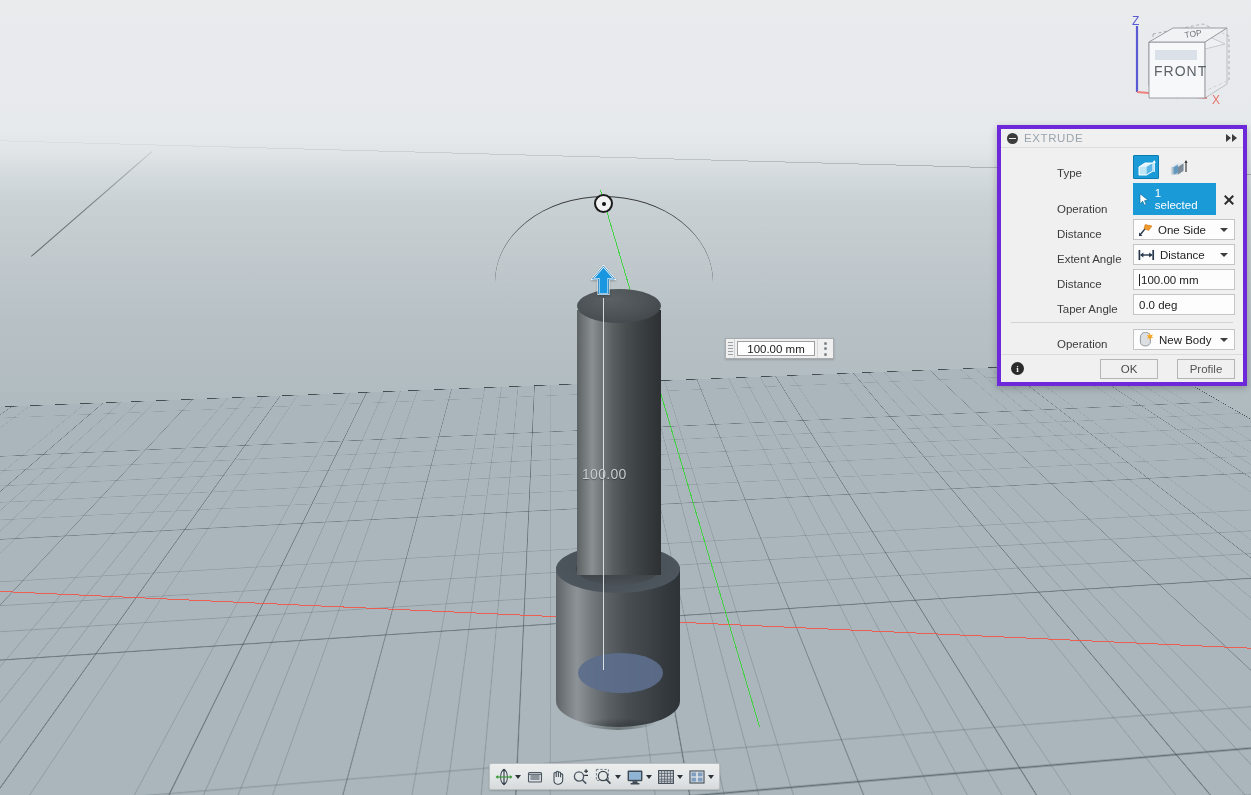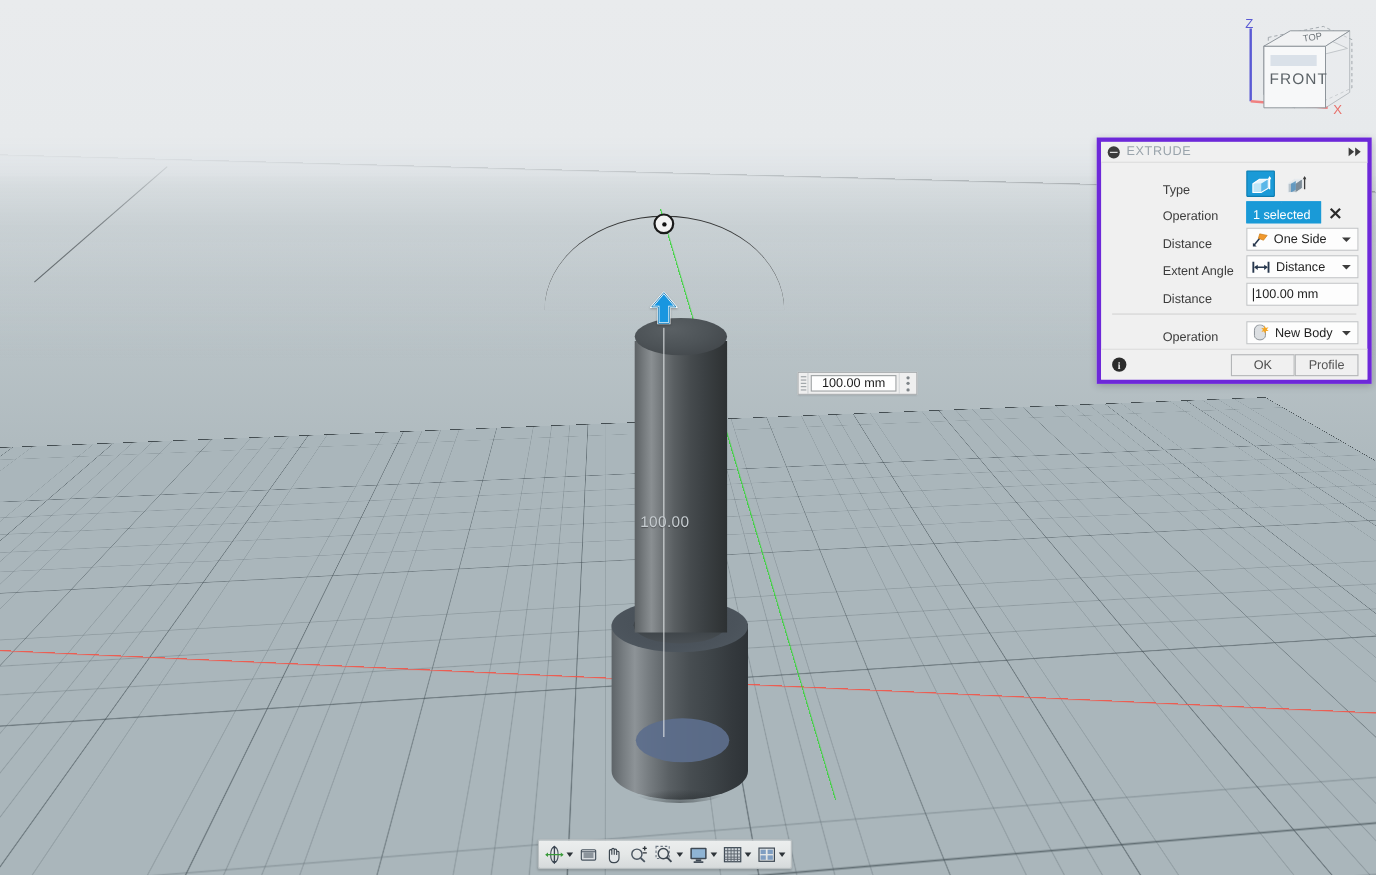--- a/index.html
+++ b/index.html
@@ -283,25 +283,24 @@
 
   .type-btn {
     width: 26px; height: 24px;
     display: flex; align-items: center; justify-content: center;
     border: 1px solid transparent; border-radius: 1px;
   }
   .type-btn.active { background: #1a9ad7; border-color: #0b7cb0; }
 
   .sel-btn {
     display: flex; align-items: center; gap: 5px;
-    height: 20px; padding: 0 9px 0 5px;
+    height: 32px; padding: 0 9px 0 5px;
     background: #1a9ad7; color: #fff;
     font-size: 11.5px;
     border: 1px solid #1a9ad7;
-    flex-direction: column;
   }
   .clear-x {
     width: 13px; height: 13px; position: relative; flex: 0 0 auto;
   }
   .clear-x::before, .clear-x::after {
     content:''; position:absolute; left:1px; top:6px; width:12px; height:2px;
     background:#2b2b2b;
   }
   .clear-x::before { transform: rotate(45deg); }
   .clear-x::after  { transform: rotate(-45deg); }
@@ -349,21 +348,21 @@
     font-size: 9px; font-weight: bold;
     display: flex; align-items: center; justify-content: center;
     font-family: "Liberation Serif", serif;
   }
   #footer-spacer { flex: 1; }
   .dlg-btn {
     width: 58px; height: 20px;
     display: flex; align-items: center; justify-content: center;
     background: #f0f0f0; border: 1px solid #b3b5b7;
     font-size: 11.5px; color: #555;
-    margin-left: 0;
+    margin-left: 19px;
   }
   .dlg-btn.primary { color: #4b4b4b; }
 </style>
 </head>
 <body>
 
 <div id="app">
 
   <div id="viewport">
 
@@ -624,20 +623,28 @@
       <div class="row">
         <div class="row-label">Distance</div>
         <div class="row-ctl">
           <div class="txtfield">
             <span class="caretbar"></span>
             <span placeholder="100.00 mm">100.00 mm</span>
           </div>
         </div>
       </div>
 
+      <div class="row">
+        <div class="row-label">Taper Angle</div>
+        <div class="row-ctl">
+          <div class="txtfield">
+            <span placeholder="0.0 deg">0.0 deg</span>
+          </div>
+        </div>
+      </div>
 
       <div id="dialog-sep"></div>
 
       <div class="row">
         <div class="row-label">Operation</div>
         <div class="row-ctl">
           <div class="combo">
             <svg width="16" height="15" viewBox="0 0 16 15">
               <path d="M2.4 5.2 A5 5 0 0 1 12.4 5.2 L12.4 10 A5 4 0 0 1 2.4 10 Z" fill="#dcdfe2" stroke="#8b9197" stroke-width="0.9"></path>
               <path d="M11.6 0.6 L12.6 3.2 L15.2 2.4 L13.6 4.6 L15.4 6 L12.8 6 L12.2 8.4 L11 6.1 L8.8 6.8 L10.2 4.8 L8.6 3.2 L11 3.3 Z" fill="#f5a623"></path>

